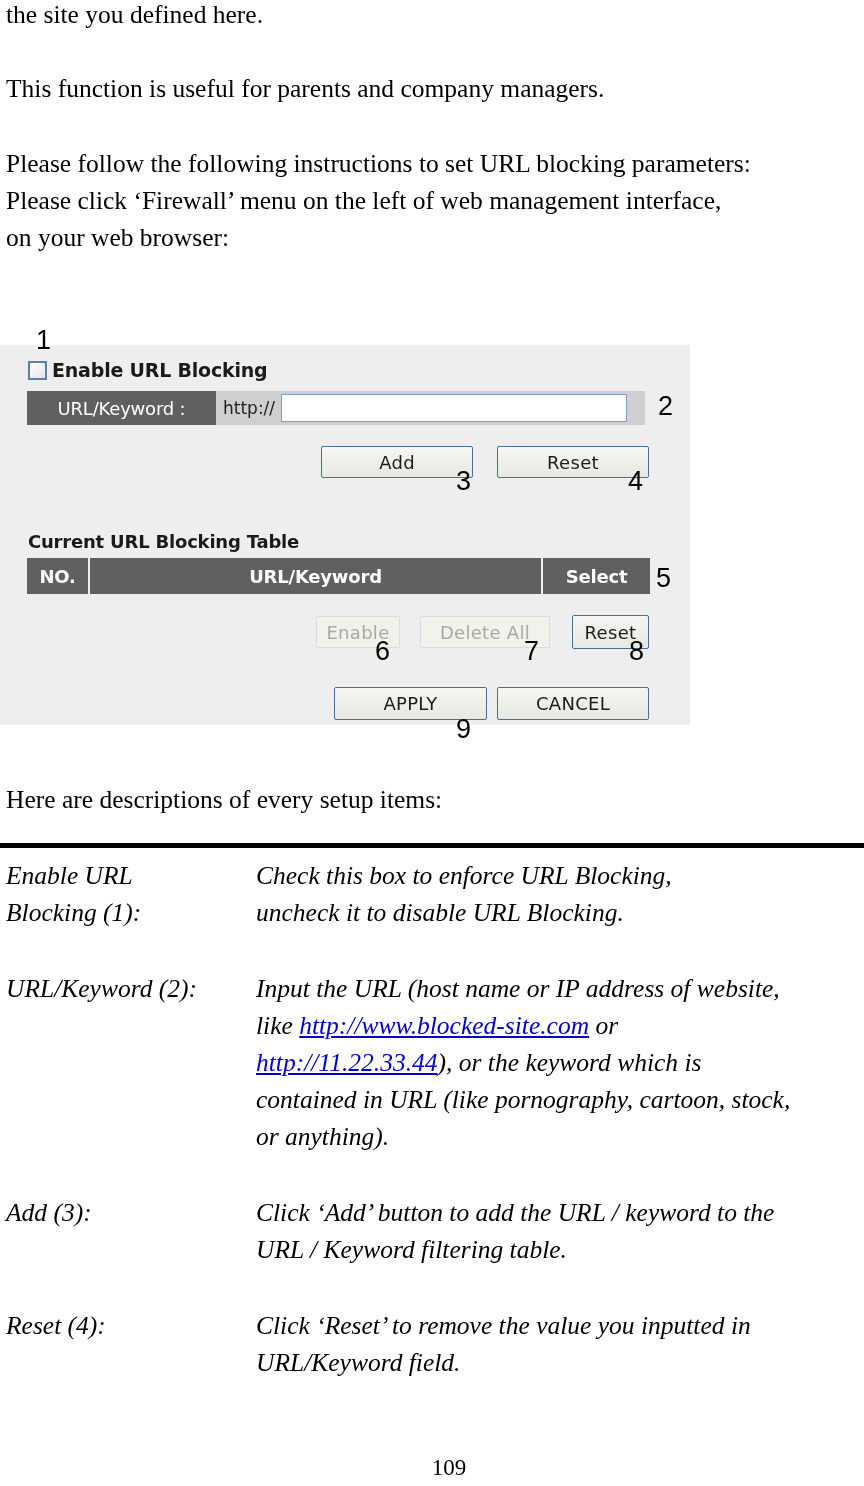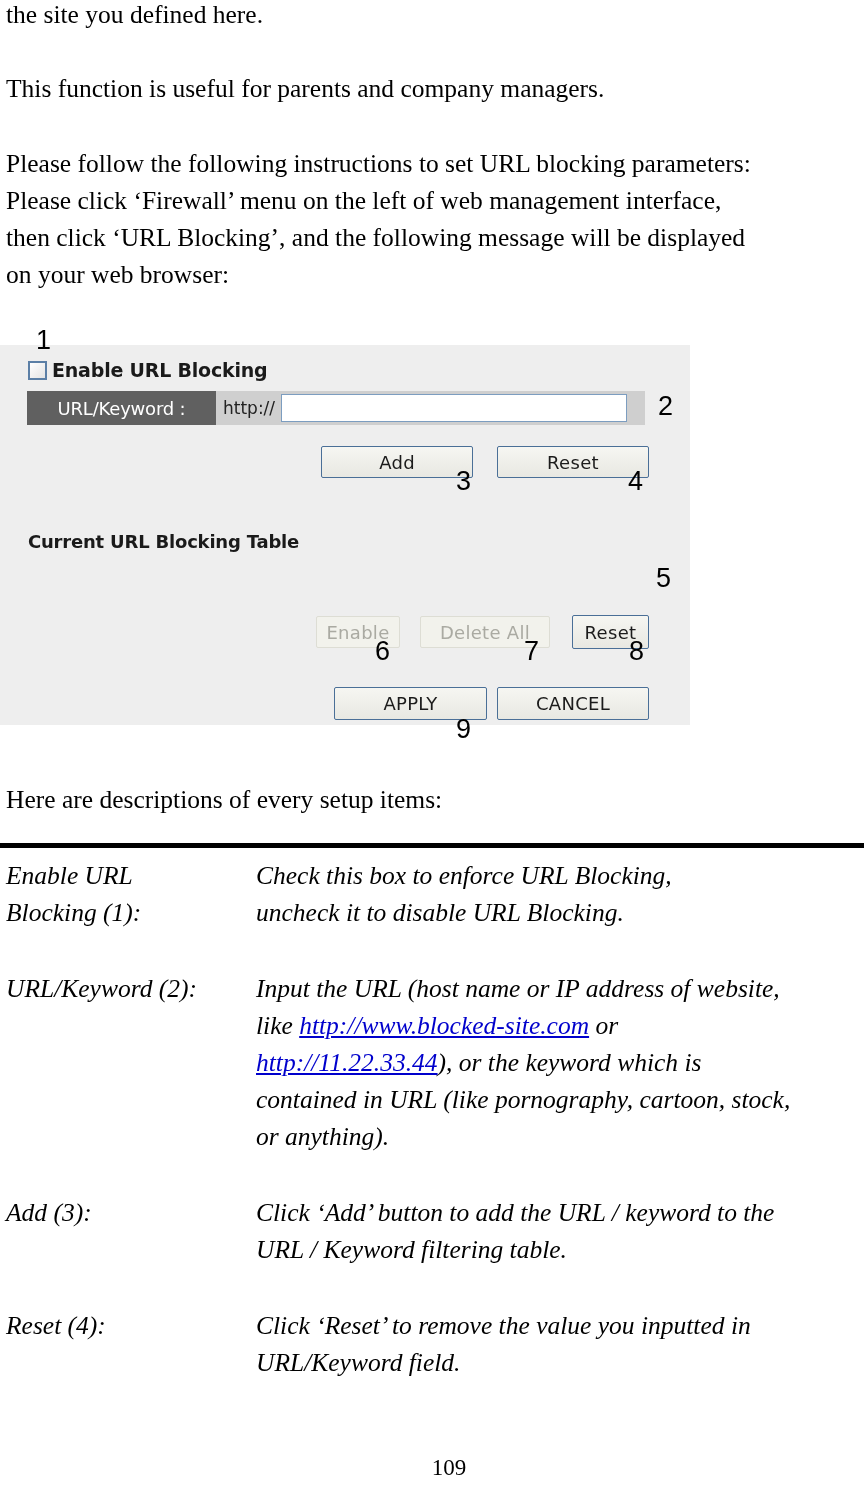--- a/index.html
+++ b/index.html
@@ -232,21 +232,20 @@
   <div class="para-line">the site you defined here.</div>
 </div>
 
 <div class="para-block" style="top:70px;">
   <div class="para-line">This function is useful for parents and company managers.</div>
 </div>
 
 <div class="para-block" style="top:145px;">
   <div class="para-line">Please follow the following instructions to set URL blocking parameters:</div>
   <div class="para-line">Please click ‘Firewall’ menu on the left of web management interface,</div>
-  <div class="para-line">then click ‘URL Blocking’, and the following message will be displayed</div>
   <div class="para-line">on your web browser:</div>
 </div>
 
 <div id="figure">
   <div class="fig-panel"></div>
 
   <div class="chk-row">
     <span class="chkbox"></span>
     <span class="chk-label">Enable URL Blocking</span>
   </div>
@@ -254,20 +253,25 @@
   <div class="url-row">
     <div class="url-label">URL/Keyword :</div>
     <div class="url-proto">http://</div>
     <input class="url-input" type="text" value="" style="">
   </div>
 
   <div class="btn btn-add">Add</div>
   <div class="btn btn-reset1">Reset</div>
 
   <div class="tbl-caption">Current URL Blocking Table</div>
+  <div class="tbl-head">
+    <div class="th th-no">NO.</div>
+    <div class="th th-url">URL/Keyword</div>
+    <div class="th th-select">Select</div>
+  </div>
 
   <div class="btn disabled btn-del">Enable</div>
   <div class="btn disabled btn-delall">Delete All</div>
   <div class="btn btn-reset2">Reset</div>
 
   <div class="btn btn-apply">APPLY</div>
   <div class="btn btn-cancel">CANCEL</div>
 </div>
 
 <div class="callout" style="left:36px;  top:327px;">1</div>

